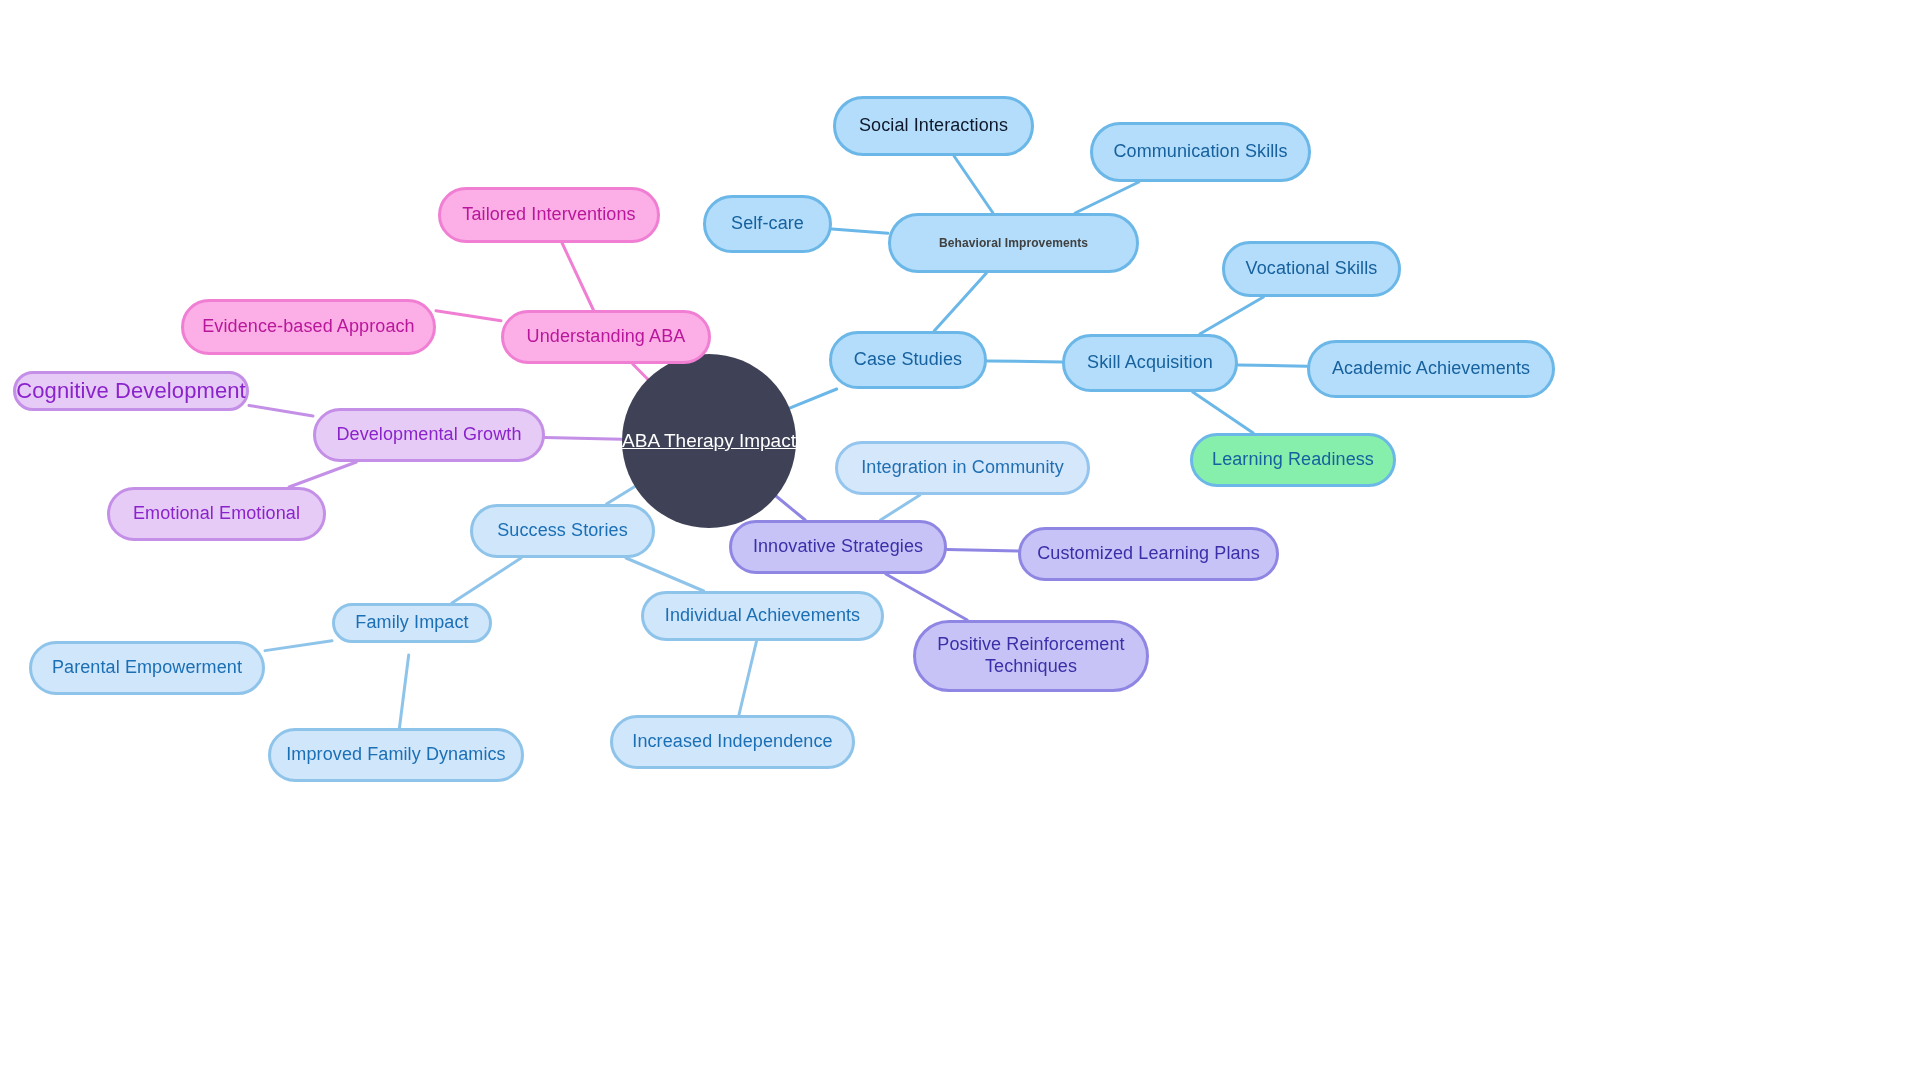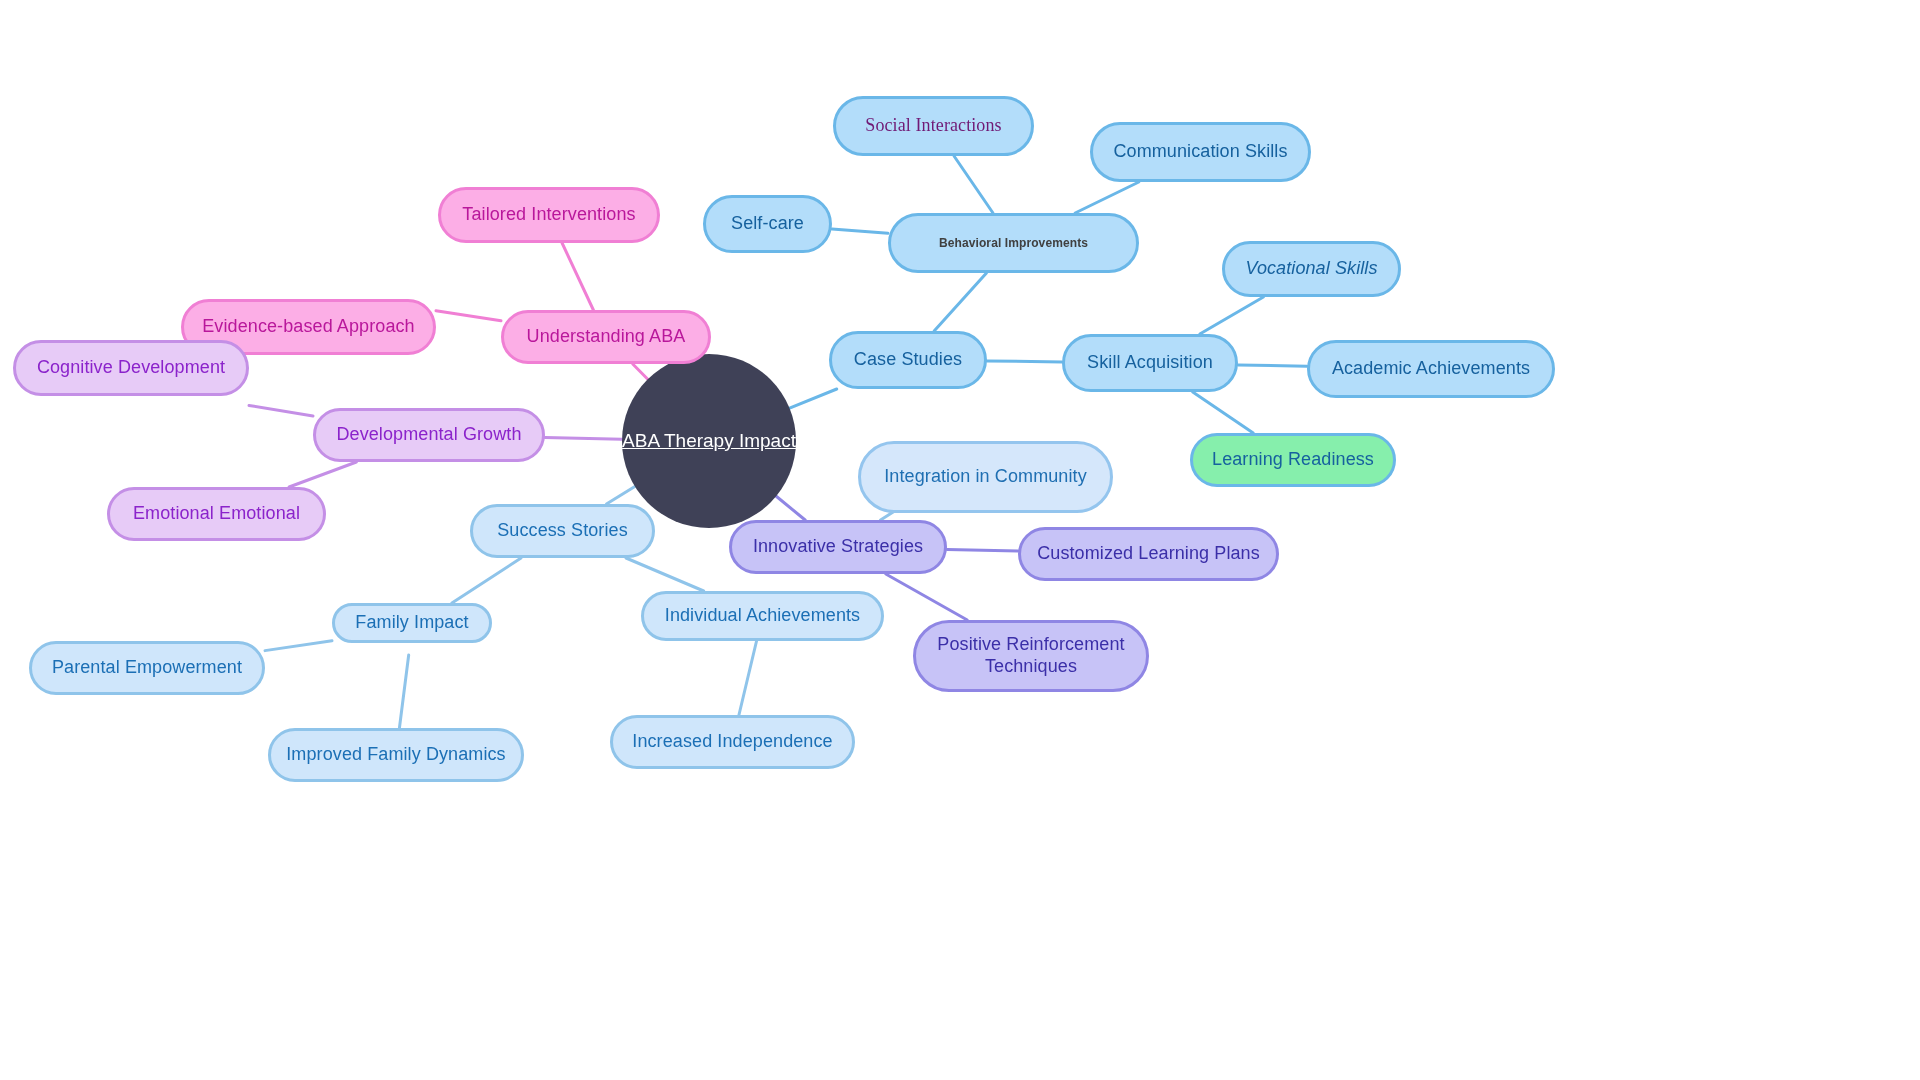--- a/index.html
+++ b/index.html
@@ -75,40 +75,40 @@
       <line x1="332" y1="640.7735849056604" x2="265" y2="650.6339622641509" stroke="#8fc4ea" stroke-width="3" stroke-linecap="round"></line>
       <line x1="408.6984126984127" y1="655" x2="399.42857142857144" y2="728" stroke="#8fc4ea" stroke-width="3" stroke-linecap="round"></line>
       <line x1="756.547619047619" y1="641" x2="738.9285714285714" y2="715" stroke="#8fc4ea" stroke-width="3" stroke-linecap="round"></line>
       <line x1="776.2180555676551" y1="496.23344100908093" x2="805.1415094339623" y2="520" stroke="#8f86e4" stroke-width="3" stroke-linecap="round"></line>
       <line x1="880.5506329113924" y1="520" x2="919.9493670886076" y2="495" stroke="#8fc4ea" stroke-width="3" stroke-linecap="round"></line>
       <line x1="947" y1="549.4573268921094" x2="1018" y2="551.0579710144928" stroke="#8f86e4" stroke-width="3" stroke-linecap="round"></line>
       <line x1="885.8073394495412" y1="574" x2="967.256880733945" y2="620" stroke="#8f86e4" stroke-width="3" stroke-linecap="round"></line>
     </svg>
   <div id="node-layer">
       <div class="root" style="left: 622px; top: 354px; width: 174px; height: 174px; background: rgb(63, 65, 87); color: rgb(255, 255, 255); font-size: 19px;">ABA Therapy Impact</div>
-      <div class="node" style="left: 833px; top: 96px; width: 201px; height: 60px; background: rgb(179, 221, 250); border-color: rgb(106, 183, 232); color: #701a75; font-size: 18px; font-family: Liberation Serif, serif;">Social Interactions</div>
+      <div class="node" style="left: 833px; top: 96px; width: 201px; height: 60px; background: rgb(179, 221, 250); border-color: rgb(106, 183, 232); color: #0f172a; font-size: 18px;">Social Interactions</div>
       <div class="node" style="left: 1090px; top: 122px; width: 221px; height: 60px; background: rgb(179, 221, 250); border-color: rgb(106, 183, 232); color: rgb(22, 97, 158); font-size: 18px;">Communication Skills</div>
       <div class="node" style="left: 703px; top: 195px; width: 129px; height: 58px; background: rgb(179, 221, 250); border-color: rgb(106, 183, 232); color: rgb(22, 97, 158); font-size: 18px;">Self-care</div>
       <div class="node" style="left: 888px; top: 213px; width: 251px; height: 60px; background: rgb(179, 221, 250); border-color: rgb(106, 183, 232); color: #404040; font-size: 12px; font-weight: bold;">Behavioral Improvements</div>
-      <div class="node" style="left: 1222px; top: 241px; width: 179px; height: 56px; background: rgb(179, 221, 250); border-color: rgb(106, 183, 232); color: rgb(22, 97, 158); font-size: 18px; font-style: italic;">Vocational Skills</div>
+      <div class="node" style="left: 1222px; top: 241px; width: 179px; height: 56px; background: rgb(179, 221, 250); border-color: rgb(106, 183, 232); color: rgb(22, 97, 158); font-size: 18px;">Vocational Skills</div>
       <div class="node" style="left: 829px; top: 331px; width: 158px; height: 58px; background: rgb(179, 221, 250); border-color: rgb(106, 183, 232); color: rgb(22, 97, 158); font-size: 18px;">Case Studies</div>
       <div class="node" style="left: 1062px; top: 334px; width: 176px; height: 58px; background: rgb(179, 221, 250); border-color: rgb(106, 183, 232); color: rgb(22, 97, 158); font-size: 18px;">Skill Acquisition</div>
       <div class="node" style="left: 1307px; top: 340px; width: 248px; height: 58px; background: rgb(179, 221, 250); border-color: rgb(106, 183, 232); color: rgb(22, 97, 158); font-size: 18px;">Academic Achievements</div>
       <div class="node" style="left: 1190px; top: 433px; width: 206px; height: 54px; background: #86efac; border-color: rgb(106, 183, 232); color: rgb(22, 97, 158); font-size: 18px;">Learning Readiness</div>
-      <div class="node" style="left: 858px; top: 441px; width: 255px; height: 72px; background: rgb(213, 231, 251); border-color: rgb(148, 197, 238); color: rgb(31, 111, 178); font-size: 18px;">Integration in Community</div>
+      <div class="node" style="left: 835px; top: 441px; width: 255px; height: 54px; background: rgb(213, 231, 251); border-color: rgb(148, 197, 238); color: rgb(31, 111, 178); font-size: 18px;">Integration in Community</div>
       <div class="node" style="left: 470px; top: 504px; width: 185px; height: 54px; background: rgb(207, 230, 251); border-color: rgb(143, 196, 234); color: rgb(27, 111, 181); font-size: 18px;">Success Stories</div>
       <div class="node" style="left: 729px; top: 520px; width: 218px; height: 54px; background: rgb(199, 195, 247); border-color: rgb(143, 134, 228); color: rgb(59, 47, 168); font-size: 18px;">Innovative Strategies</div>
       <div class="node" style="left: 1018px; top: 527px; width: 261px; height: 54px; background: rgb(199, 195, 247); border-color: rgb(143, 134, 228); color: rgb(59, 47, 168); font-size: 18px;">Customized Learning Plans</div>
       <div class="node" style="left: 641px; top: 591px; width: 243px; height: 50px; background: rgb(207, 230, 251); border-color: rgb(143, 196, 234); color: rgb(27, 111, 181); font-size: 18px;">Individual Achievements</div>
       <div class="node" style="left: 332px; top: 603px; width: 160px; height: 40px; background: rgb(207, 230, 251); border-color: rgb(143, 196, 234); color: rgb(27, 111, 181); font-size: 18px;">Family Impact</div>
       <div class="node" style="left: 913px; top: 620px; width: 236px; height: 72px; background: rgb(199, 195, 247); border-color: rgb(143, 134, 228); color: rgb(59, 47, 168); font-size: 18px;">Positive Reinforcement
 Techniques</div>
       <div class="node" style="left: 29px; top: 641px; width: 236px; height: 54px; background: rgb(207, 230, 251); border-color: rgb(143, 196, 234); color: rgb(27, 111, 181); font-size: 18px;">Parental Empowerment</div>
       <div class="node" style="left: 268px; top: 728px; width: 256px; height: 54px; background: rgb(207, 230, 251); border-color: rgb(143, 196, 234); color: rgb(27, 111, 181); font-size: 18px;">Improved Family Dynamics</div>
       <div class="node" style="left: 610px; top: 715px; width: 245px; height: 54px; background: rgb(207, 230, 251); border-color: rgb(143, 196, 234); color: rgb(27, 111, 181); font-size: 18px;">Increased Independence</div>
       <div class="node" style="left: 438px; top: 187px; width: 222px; height: 56px; background: rgb(252, 174, 230); border-color: rgb(240, 127, 212); color: rgb(185, 23, 155); font-size: 18px;">Tailored Interventions</div>
       <div class="node" style="left: 181px; top: 263px; width: 255px; height: 56px; background: rgb(252, 174, 230); border-color: rgb(240, 127, 212); color: rgb(185, 23, 155); font-size: 18px; margin-top: 36px;">Evidence-based Approach</div>
       <div class="node" style="left: 501px; top: 310px; width: 210px; height: 54px; background: rgb(252, 174, 230); border-color: rgb(240, 127, 212); color: rgb(185, 23, 155); font-size: 18px;">Understanding ABA</div>
-      <div class="node" style="left: 13px; top: 340px; width: 236px; height: 56px; background: rgb(231, 203, 247); border-color: rgb(196, 143, 230); color: rgb(139, 35, 203); font-size: 18px;">Cognitive Development</div>
+      <div class="node" style="left: 13px; top: 371px; width: 236px; height: 40px; background: rgb(231, 203, 247); border-color: rgb(196, 143, 230); color: rgb(139, 35, 203); font-size: 22px;">Cognitive Development</div>
       <div class="node" style="left: 313px; top: 408px; width: 232px; height: 54px; background: rgb(231, 203, 247); border-color: rgb(196, 143, 230); color: rgb(139, 35, 203); font-size: 18px;">Developmental Growth</div>
       <div class="node" style="left: 107px; top: 487px; width: 219px; height: 54px; background: rgb(231, 203, 247); border-color: rgb(196, 143, 230); color: rgb(139, 35, 203); font-size: 18px;">Emotional Emotional</div>
     </div>
 </div>
 
 </body></html>

